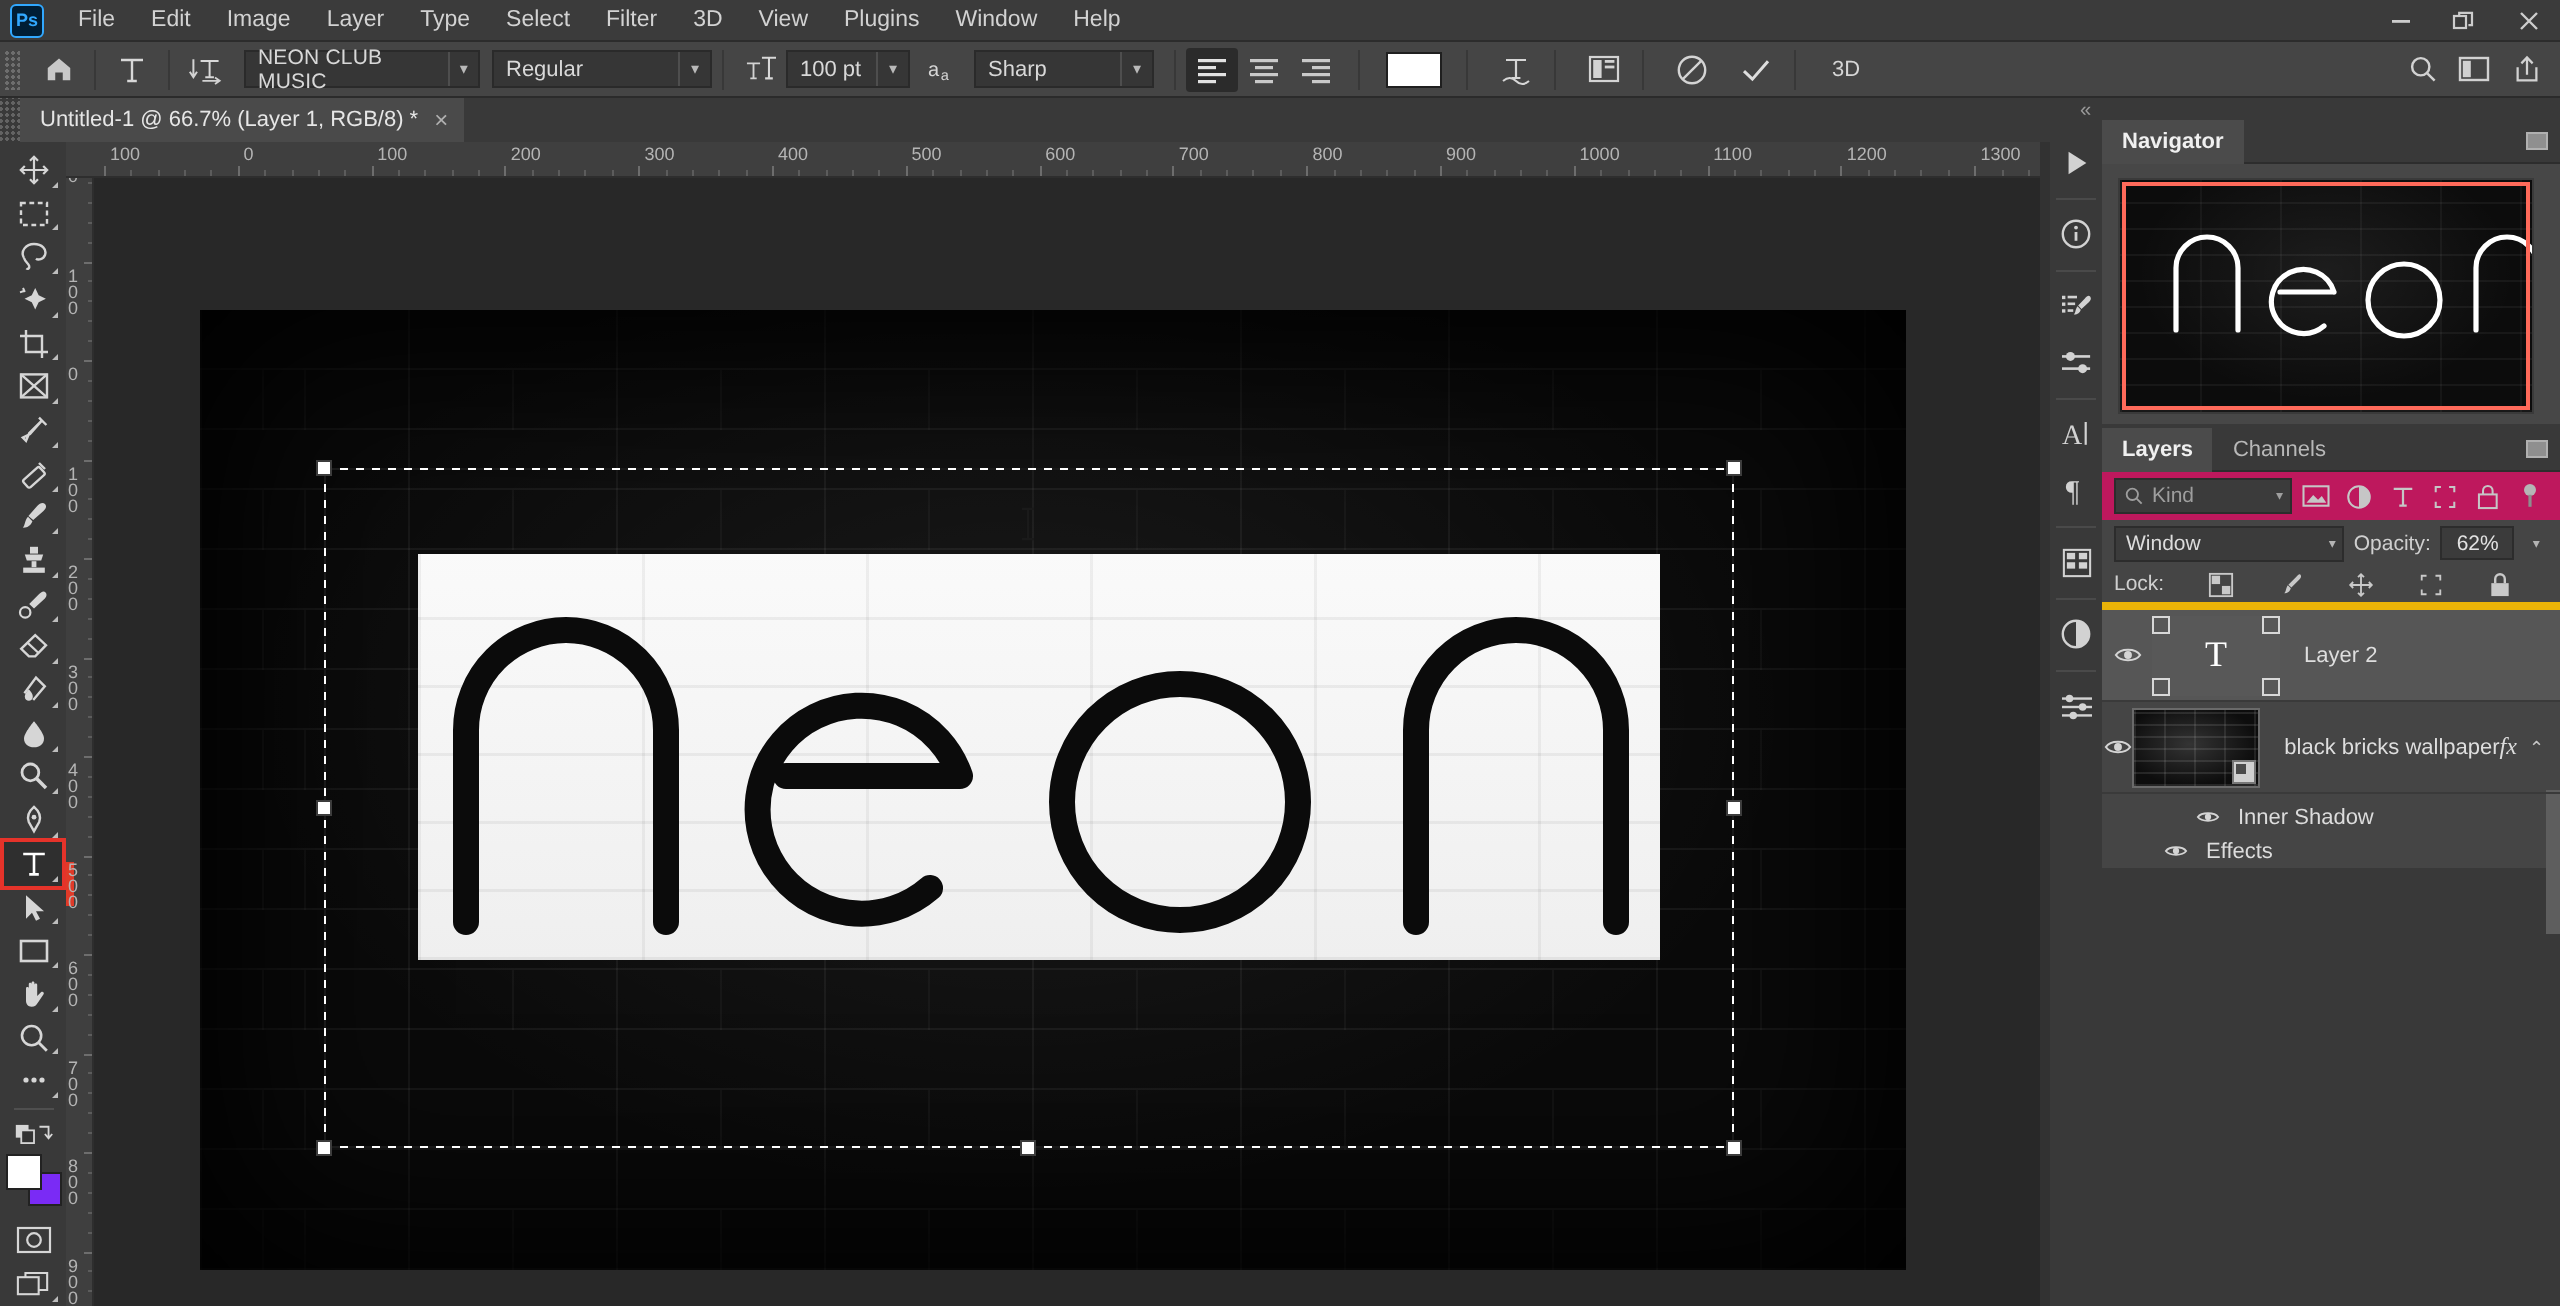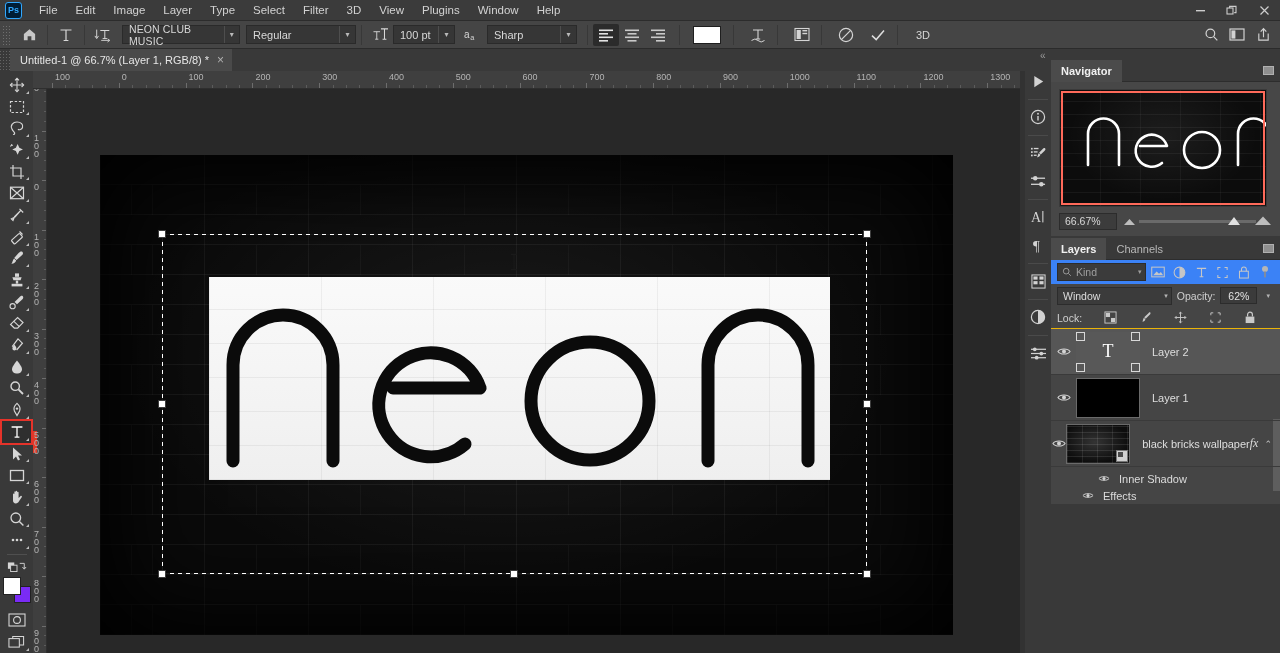--- a/index.html
+++ b/index.html
@@ -269,21 +269,21 @@
   .nav-zoom-val {
     width: 58px; height: 17px; background: #3c3c3c; border: 1px solid #2c2c2c;
     font-size: 10.5px; color: #d7d7d7; display: flex; align-items: center; padding-left: 5px;
   }
   .zoom-slider { flex: 1; display: flex; align-items: center; position: relative; height: 17px; }
   .zoom-track { position: absolute; left: 16px; right: 16px; height: 3px; background: #6a6a6a; }
   .zoom-small, .zoom-big { color: #bdbdbd; }
 
   .layers-filterrow {
     display: flex; align-items: center; height: 24px; padding: 3px 6px; gap: 4px;
-    background: #3b82f6;
+    background: #be185d;
   }
   .kind-select {
     width: 96px; height: 18px; background: #3b3b3b; border: 1px solid #2c2c2c;
     display: flex; align-items: center; font-size: 10.5px; color: #9e9e9e; padding-left: 4px;
     gap: 4px;
   }
   .kind-select .caret { margin-left: auto; margin-right: 3px; font-size: 7px; }
   .filt-icon {
     width: 19px; height: 18px; display: flex; align-items: center; justify-content: center;
     color: #c6c6c6;
@@ -300,21 +300,21 @@
   .lbl { font-size: 10.5px; color: #cfcfcf; }
   .numfield {
     width: 38px; height: 17px; background: #3b3b3b; border: 1px solid #2c2c2c;
     font-size: 10.5px; color: #e2e2e2; display: flex; align-items: center;
     justify-content: center;
   }
   .numfield.dim { color: #8e8e8e; background: #434343; }
   .tiny-caret { font-size: 7px; color: #b4b4b4; width: 12px; text-align: center; }
   .lockrow {
     display: flex; align-items: center; height: 22px; padding: 0 6px; gap: 22px;
-    background: #454545; border-bottom: 1px solid #eab308;
+    background: #454545; border-bottom: 4px solid #eab308;
   }
   .lock-icon {
     width: 17px; height: 16px; display: flex; align-items: center; justify-content: center;
     color: #cccccc;
   }
 
   .layer-list { background: #454545; }
   .layer-row {
     display: flex; align-items: center; height: 46px; border-bottom: 1px solid #3a3a3a;
     position: relative;
@@ -1063,41 +1063,20 @@
         <svg width="208" height="118" viewBox="0 0 208 118" style="position:absolute;left:0;top:0">
           <g fill="none" stroke="#ffffff" stroke-width="2.6" stroke-linecap="round">
             <path d="M28 75 V44 A15.5 15.5 0 0 1 59 44 V75"></path>
             <path d="M107 56 H80 M107 56 A16 16 0 1 0 102 73"></path>
             <circle cx="142" cy="60" r="18"></circle>
             <path d="M178 75 V44 A15.5 15.5 0 0 1 209 44 V75"></path>
           </g>
         </svg>
         <div class="nav-view-rect"></div>
       </div>
-      <div class="nav-zoomrow">
-        <div class="nav-zoom-val">66.67%</div>
-        <div class="zoom-slider">
-          <span class="zoom-small">
-            <svg width="13" height="9" viewBox="0 0 13 9">
-                <path d="M1 8 L6.5 2 L12 8 Z" fill="#bdbdbd"></path>
-              </svg>
-          </span>
-          <div class="zoom-track"></div>
-          <span style="position:absolute;left:104px">
-            <svg width="14" height="11" viewBox="0 0 14 11">
-                <path d="M1 10 L7 2 L13 10 Z" fill="#e0e0e0"></path>
-              </svg>
-          </span>
-          <span class="zoom-big" style="margin-left:auto">
-            <svg width="18" height="11" viewBox="0 0 18 11">
-                <path d="M1 10 L9 1.5 L17 10 Z" fill="#bdbdbd"></path>
-              </svg>
-          </span>
-        </div>
-      </div>
     </div>
 
     <div class="panel-tabrow" style="margin-top:2px">
       <div class="panel-tab active">Layers</div>
       <div class="panel-tab">Channels</div>
       <div class="panel-menu"></div>
     </div>
 
     <div class="layers-filterrow">
       <div class="kind-select">
@@ -1214,30 +1193,20 @@
           <div class="thumb-corners">
             <i class="tc-tl"></i>
               <i class="tc-tr"></i>
               <i class="tc-bl"></i>
               <i class="tc-br"></i>
           </div>
         </div>
         <div class="layer-name">Layer 2</div>
       </div>
 
-      <div class="layer-row">
-        <div class="eye">
-          <svg width="14" height="11" viewBox="0 0 15 11">
-            <path d="M1 5.5 C3.4 1.8 11.6 1.8 14 5.5 C11.6 9.2 3.4 9.2 1 5.5 Z" fill="none" stroke="#d4d4d4" stroke-width="1.1"></path>
-            <circle cx="7.5" cy="5.5" r="2.1" fill="#d4d4d4"></circle>
-          </svg>
-        </div>
-        <div class="layer-thumb"></div>
-        <div class="layer-name">Layer 1</div>
-      </div>
 
       <div class="layer-row">
         <div class="eye">
           <svg width="14" height="11" viewBox="0 0 15 11">
             <path d="M1 5.5 C3.4 1.8 11.6 1.8 14 5.5 C11.6 9.2 3.4 9.2 1 5.5 Z" fill="none" stroke="#d4d4d4" stroke-width="1.1"></path>
             <circle cx="7.5" cy="5.5" r="2.1" fill="#d4d4d4"></circle>
           </svg>
         </div>
         <div class="layer-thumb brick-thumb">
           <div class="smart-badge"></div>

